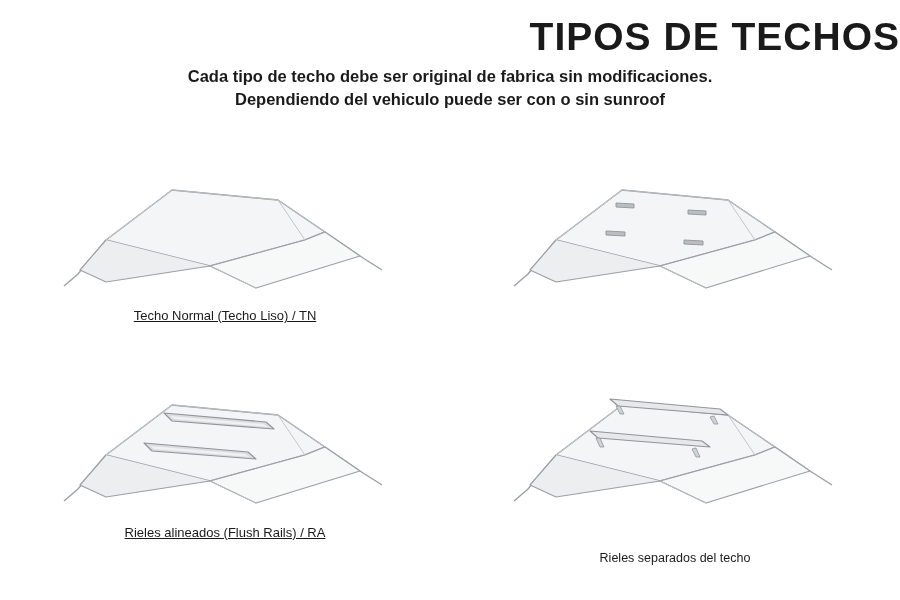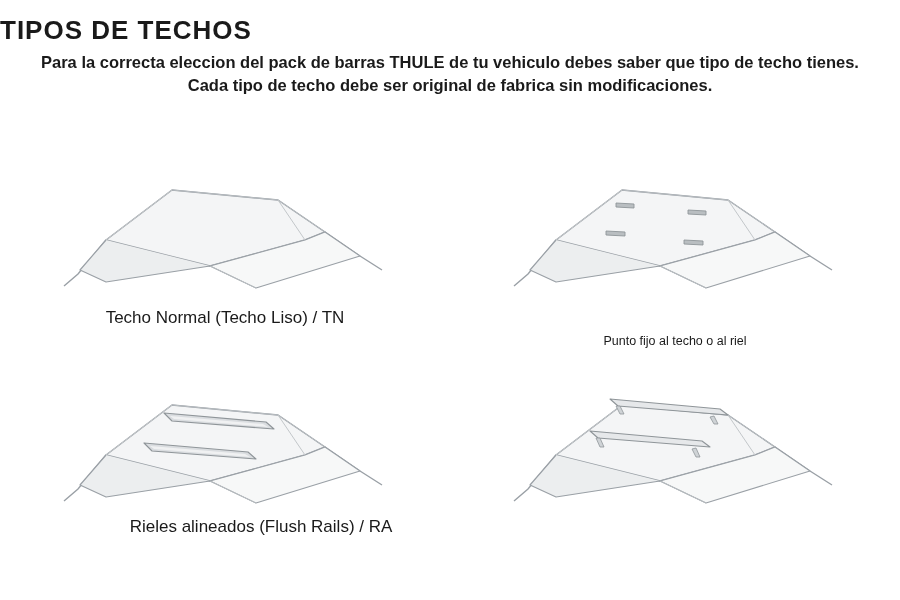--- a/index.html
+++ b/index.html
@@ -16,22 +16,22 @@
     position: relative;
   }
   .page {
     width: 900px;
     height: 600px;
     position: relative;
     background: #ffffff;
     box-sizing: border-box;
   }
   .title {
-    text-align: left;
-    font-size: 26px;
+    text-align: right;
+    font-size: 39px;
     font-weight: bold;
     letter-spacing: 1px;
     margin: 16px 0 4px 0;
     line-height: 1.1;
   }
   .subtitle-block {
     text-align: center;
     font-size: 16.5px;
     font-weight: bold;
     line-height: 1.42;
@@ -67,43 +67,44 @@
     height: 128px;
   }
   .caption {
     position: absolute;
     left: 0;
     width: 100%;
     text-align: center;
   }
   .caption-main {
     top: 140px;
-    font-size: 17px;
+    font-size: 13px;
     line-height: 1.2;
+    text-decoration: underline;
   }
   .caption-sub {
     top: 166px;
     font-size: 12.5px;
     line-height: 1.2;
   }
-  .cell-ra .caption-main, .cell-rt .caption-main { top: 134px; margin-left: 36px; }
+  .cell-ra .caption-main, .cell-rt .caption-main { top: 142px; }
   .cell-ra .caption-sub, .cell-rt .caption-sub { top: 168px; }
 
   svg { display: block; overflow: visible; }
 </style>
 </head>
 <body>
 
 <div class="page">
 
   <h1 class="title">TIPOS DE TECHOS</h1>
 
   <div class="subtitle-block">
-    <span class="subtitle-line">Para la correcta eleccion del pack de barras THULE de tu vehiculo debes saber que tipo de techo tienes.</span>
     <span class="subtitle-line">Cada tipo de techo debe ser original de fabrica sin modificaciones.</span>
+    <span class="subtitle-line">Dependiendo del vehiculo puede ser con o sin sunroof</span>
   </div>
 
   <div class="grid">
 
     <div class="cell cell-tn">
       <div class="art">
         <svg viewBox="0 0 330 128" width="330" height="128" aria-hidden="true">
 
           <path d="M46 70 L112 20 L218 30 L265 62 L245 70 L150 96 Z" fill="#f4f5f6" stroke="#9aa0a6" stroke-width="1.4" stroke-linejoin="round"></path>
 
@@ -138,21 +139,20 @@
           <path d="M112 20 L46 70" fill="none" stroke="#c3c7ca" stroke-width="1"></path>
 
           <g>
             <path d="M106 33 L124 34 L124 38 L106 37 Z" fill="#b9bec1" stroke="#8f9599" stroke-width="0.9"></path>
             <path d="M178 40 L196 41 L196 45 L178 44 Z" fill="#b9bec1" stroke="#8f9599" stroke-width="0.9"></path>
             <path d="M96 61 L115 62 L115 66 L96 65 Z" fill="#b9bec1" stroke="#8f9599" stroke-width="0.9"></path>
             <path d="M174 70 L193 71 L193 75 L174 74 Z" fill="#b9bec1" stroke="#8f9599" stroke-width="0.9"></path>
           </g>
         </svg>
       </div>
-      <div class="caption caption-sub">Punto fijo al techo o al riel</div>
     </div>
 
     <div class="cell cell-ra">
       <div class="art">
         <svg viewBox="0 0 330 128" width="330" height="128" aria-hidden="true">
           <path d="M46 70 L112 20 L218 30 L265 62 L245 70 L150 96 Z" fill="#f4f5f6" stroke="#9aa0a6" stroke-width="1.4" stroke-linejoin="round"></path>
           <path d="M112 20 L218 30 L265 62" fill="none" stroke="#b8bdc1" stroke-width="1"></path>
           <path d="M46 70 L18 104 L4 116" fill="none" stroke="#9aa0a6" stroke-width="1.4"></path>
           <path d="M46 70 L20 100 L46 112 L150 96" fill="#eceeef" stroke="#9aa0a6" stroke-width="1.2" stroke-linejoin="round"></path>
           <path d="M265 62 L300 86 L322 100" fill="none" stroke="#9aa0a6" stroke-width="1.4"></path>
@@ -189,16 +189,17 @@
           <g>
             <path d="M100 14 L210 24 L218 30 L108 21 Z" fill="#e6e8ea" stroke="#8f9599" stroke-width="1.1" stroke-linejoin="round"></path>
             <path d="M106 21 L110 29 L114 29 L110 21 Z" fill="#cfd3d6" stroke="#8f9599" stroke-width="0.8"></path>
             <path d="M200 32 L204 39 L208 39 L204 31 Z" fill="#cfd3d6" stroke="#8f9599" stroke-width="0.8"></path>
             <path d="M80 46 L192 56 L200 62 L88 53 Z" fill="#e6e8ea" stroke="#8f9599" stroke-width="1.1" stroke-linejoin="round"></path>
             <path d="M86 53 L90 62 L94 62 L90 53 Z" fill="#cfd3d6" stroke="#8f9599" stroke-width="0.8"></path>
             <path d="M182 64 L186 72 L190 72 L186 63 Z" fill="#cfd3d6" stroke="#8f9599" stroke-width="0.8"></path>
           </g>
         </svg>
       </div>
+      <div class="caption caption-sub">Rieles separados del techo</div>
     </div>
 
   </div>
 </div>
 
 </body></html>

